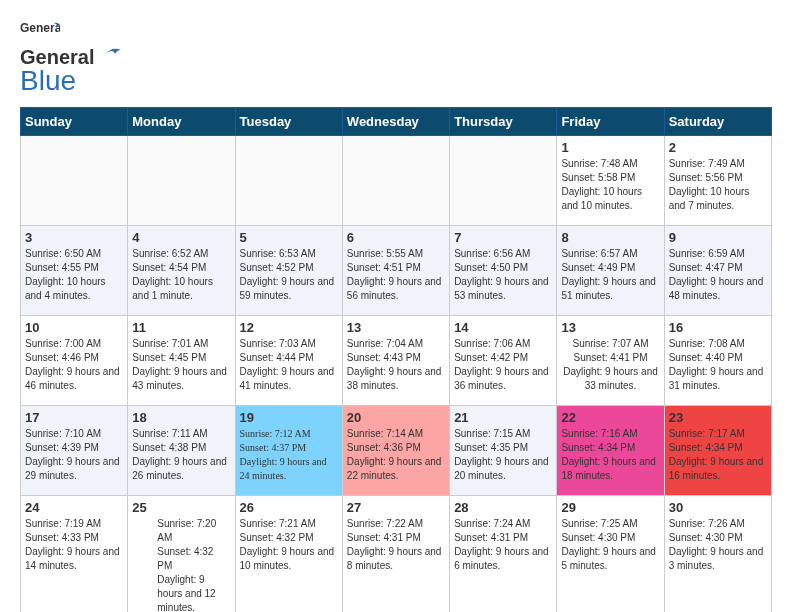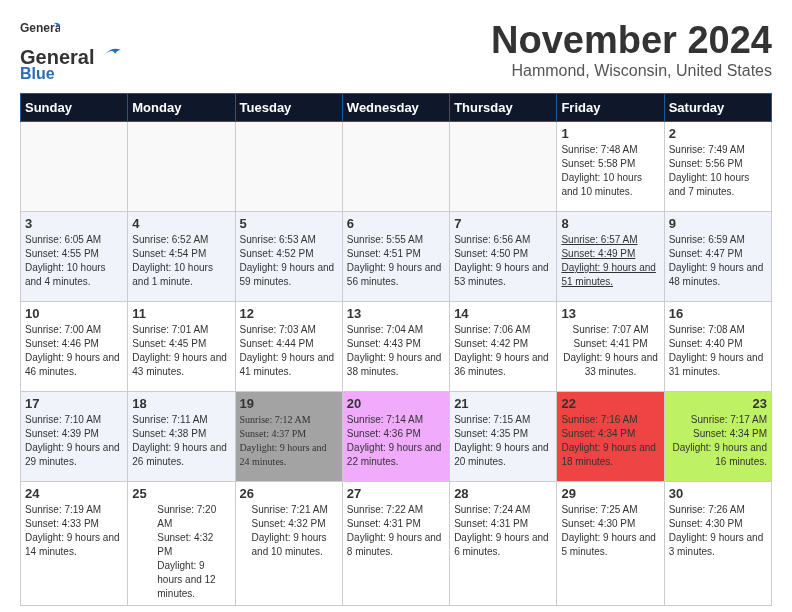--- a/index.html
+++ b/index.html
@@ -38,21 +38,21 @@
     .location-title {
       font-size: 16px;
       color: #555;
     }
     table {
       width: 100%;
       border-collapse: collapse;
       font-size: 11px;
     }
     thead th {
-      background-color: #0f172a;
+      background-color: #0c4a6e;
       color: white;
       padding: 6px 4px;
       text-align: left;
       font-size: 13px;
       font-weight: bold;
       border: 1px solid #1a5a9a;
     }
     .calendar-cell {
       border: 1px solid #ccc;
       vertical-align: top;
@@ -88,25 +88,21 @@
     <svg class="logo-icon" viewBox="0 0 60 30" xmlns="http://www.w3.org/2000/svg">
       <text x="0" y="18" font-size="18" font-weight="bold" fill="#333" font-family="Arial">General</text>
       <path d="M50 5 Q58 2 62 10 Q58 8 54 12 Q58 6 50 5Z" fill="#2a6db5"></path>
     </svg>
     <div style="display:flex; align-items:baseline; gap:0px;">
       <span style="font-size:20px; font-weight:bold; color:#333;">General</span>
       <svg width="30" height="22" viewBox="0 0 30 22" xmlns="http://www.w3.org/2000/svg" style="margin:0 0 0 1px;">
         <path d="M10 12 Q18 4 26 8 Q22 8 20 12 Q18 6 10 12Z" fill="#2a6db5"></path>
       </svg>
     </div>
-    <span style="font-size:16px; font-weight:bold; color:#2a6db5; margin-top:-4px;text-align:center;">Blue</span>
-  </div>
-  <div class="title-section">
-    <div class="month-title">November 2024</div>
-    <div class="location-title">Hammond, Wisconsin, United States</div>
+    <span style="font-size:28px; font-weight:normal; color:#2a6db5; margin-top:-4px;text-align:center;">Blue</span>
   </div>
 </div>
 
 <table>
   <thead>
     <tr>
     <th>Sunday</th>
         <th>Monday</th>
         <th>Tuesday</th>
         <th>Wednesday</th>
@@ -131,21 +127,21 @@
         <td class="calendar-cell">
           <span class="day-number">2</span>
           <div class="cell-info" style="white-space: pre-line;">Sunrise: 7:49 AM
 Sunset: 5:56 PM
 Daylight: 10 hours and 7 minutes.</div>
         </td>
       </tr>
       <tr class="cell-row-alt">
         <td class="calendar-cell" style="background: rgb(240, 244, 250);">
           <span class="day-number">3</span>
-          <div class="cell-info" style="white-space: pre-line;">Sunrise: 6:05 AM
+          <div class="cell-info" style="white-space: pre-line;">Sunrise: 6:50 AM
 Sunset: 4:55 PM
 Daylight: 10 hours and 4 minutes.</div>
         </td>
         <td class="calendar-cell" style="background: rgb(240, 244, 250);">
           <span class="day-number">4</span>
           <div class="cell-info" style="white-space: pre-line;">Sunrise: 6:52 AM
 Sunset: 4:54 PM
 Daylight: 10 hours and 1 minute.</div>
         </td>
         <td class="calendar-cell" style="background: rgb(240, 244, 250);">
@@ -161,21 +157,21 @@
 Daylight: 9 hours and 56 minutes.</div>
         </td>
         <td class="calendar-cell" style="background: rgb(240, 244, 250);">
           <span class="day-number">7</span>
           <div class="cell-info" style="white-space: pre-line;">Sunrise: 6:56 AM
 Sunset: 4:50 PM
 Daylight: 9 hours and 53 minutes.</div>
         </td>
         <td class="calendar-cell" style="background: rgb(240, 244, 250);">
           <span class="day-number">8</span>
-          <div class="cell-info" style="white-space: pre-line; text-decoration: underline;">Sunrise: 6:57 AM
+          <div class="cell-info" style="white-space: pre-line;">Sunrise: 6:57 AM
 Sunset: 4:49 PM
 Daylight: 9 hours and 51 minutes.</div>
         </td>
         <td class="calendar-cell" style="background: rgb(240, 244, 250);">
           <span class="day-number">9</span>
           <div class="cell-info" style="white-space: pre-line;">Sunrise: 6:59 AM
 Sunset: 4:47 PM
 Daylight: 9 hours and 48 minutes.</div>
         </td>
       </tr>
@@ -229,45 +225,45 @@
           <div class="cell-info" style="white-space: pre-line;">Sunrise: 7:10 AM
 Sunset: 4:39 PM
 Daylight: 9 hours and 29 minutes.</div>
         </td>
         <td class="calendar-cell" style="background: rgb(240, 244, 250);">
           <span class="day-number">18</span>
           <div class="cell-info" style="white-space: pre-line;">Sunrise: 7:11 AM
 Sunset: 4:38 PM
 Daylight: 9 hours and 26 minutes.</div>
         </td>
-        <td class="calendar-cell" style="background: #a3a3a3;">
+        <td class="calendar-cell" style="background: #7dd3fc;">
           <span class="day-number">19</span>
           <div class="cell-info" style="white-space: pre-line; font-family: Liberation Serif, serif;">Sunrise: 7:12 AM
 Sunset: 4:37 PM
 Daylight: 9 hours and 24 minutes.</div>
         </td>
-        <td class="calendar-cell" style="background: #f0abfc;">
+        <td class="calendar-cell" style="background: #fca5a5;">
           <span class="day-number">20</span>
           <div class="cell-info" style="white-space: pre-line;">Sunrise: 7:14 AM
 Sunset: 4:36 PM
 Daylight: 9 hours and 22 minutes.</div>
         </td>
         <td class="calendar-cell" style="background: rgb(240, 244, 250);">
           <span class="day-number">21</span>
           <div class="cell-info" style="white-space: pre-line;">Sunrise: 7:15 AM
 Sunset: 4:35 PM
 Daylight: 9 hours and 20 minutes.</div>
         </td>
-        <td class="calendar-cell" style="background: #ef4444;">
+        <td class="calendar-cell" style="background: #ec4899;">
           <span class="day-number">22</span>
           <div class="cell-info" style="white-space: pre-line;">Sunrise: 7:16 AM
 Sunset: 4:34 PM
 Daylight: 9 hours and 18 minutes.</div>
         </td>
-        <td class="calendar-cell" style="background: #bef264; text-align: right;">
+        <td class="calendar-cell" style="background: #ef4444;">
           <span class="day-number">23</span>
           <div class="cell-info" style="white-space: pre-line;">Sunrise: 7:17 AM
 Sunset: 4:34 PM
 Daylight: 9 hours and 16 minutes.</div>
         </td>
       </tr>
       <tr>
         <td class="calendar-cell">
           <span class="day-number">24</span>
           <div class="cell-info" style="white-space: pre-line;">Sunrise: 7:19 AM
@@ -275,21 +271,21 @@
 Daylight: 9 hours and 14 minutes.</div>
         </td>
         <td class="calendar-cell">
           <span class="day-number">25</span>
           <div class="cell-info" style="white-space: pre-line; margin-left: 25px;">Sunrise: 7:20 AM
 Sunset: 4:32 PM
 Daylight: 9 hours and 12 minutes.</div>
         </td>
         <td class="calendar-cell">
           <span class="day-number">26</span>
-          <div class="cell-info" style="white-space: pre-line; margin-left: 12px;">Sunrise: 7:21 AM
+          <div class="cell-info" style="white-space: pre-line;">Sunrise: 7:21 AM
 Sunset: 4:32 PM
 Daylight: 9 hours and 10 minutes.</div>
         </td>
         <td class="calendar-cell">
           <span class="day-number">27</span>
           <div class="cell-info" style="white-space: pre-line;">Sunrise: 7:22 AM
 Sunset: 4:31 PM
 Daylight: 9 hours and 8 minutes.</div>
         </td>
         <td class="calendar-cell">

